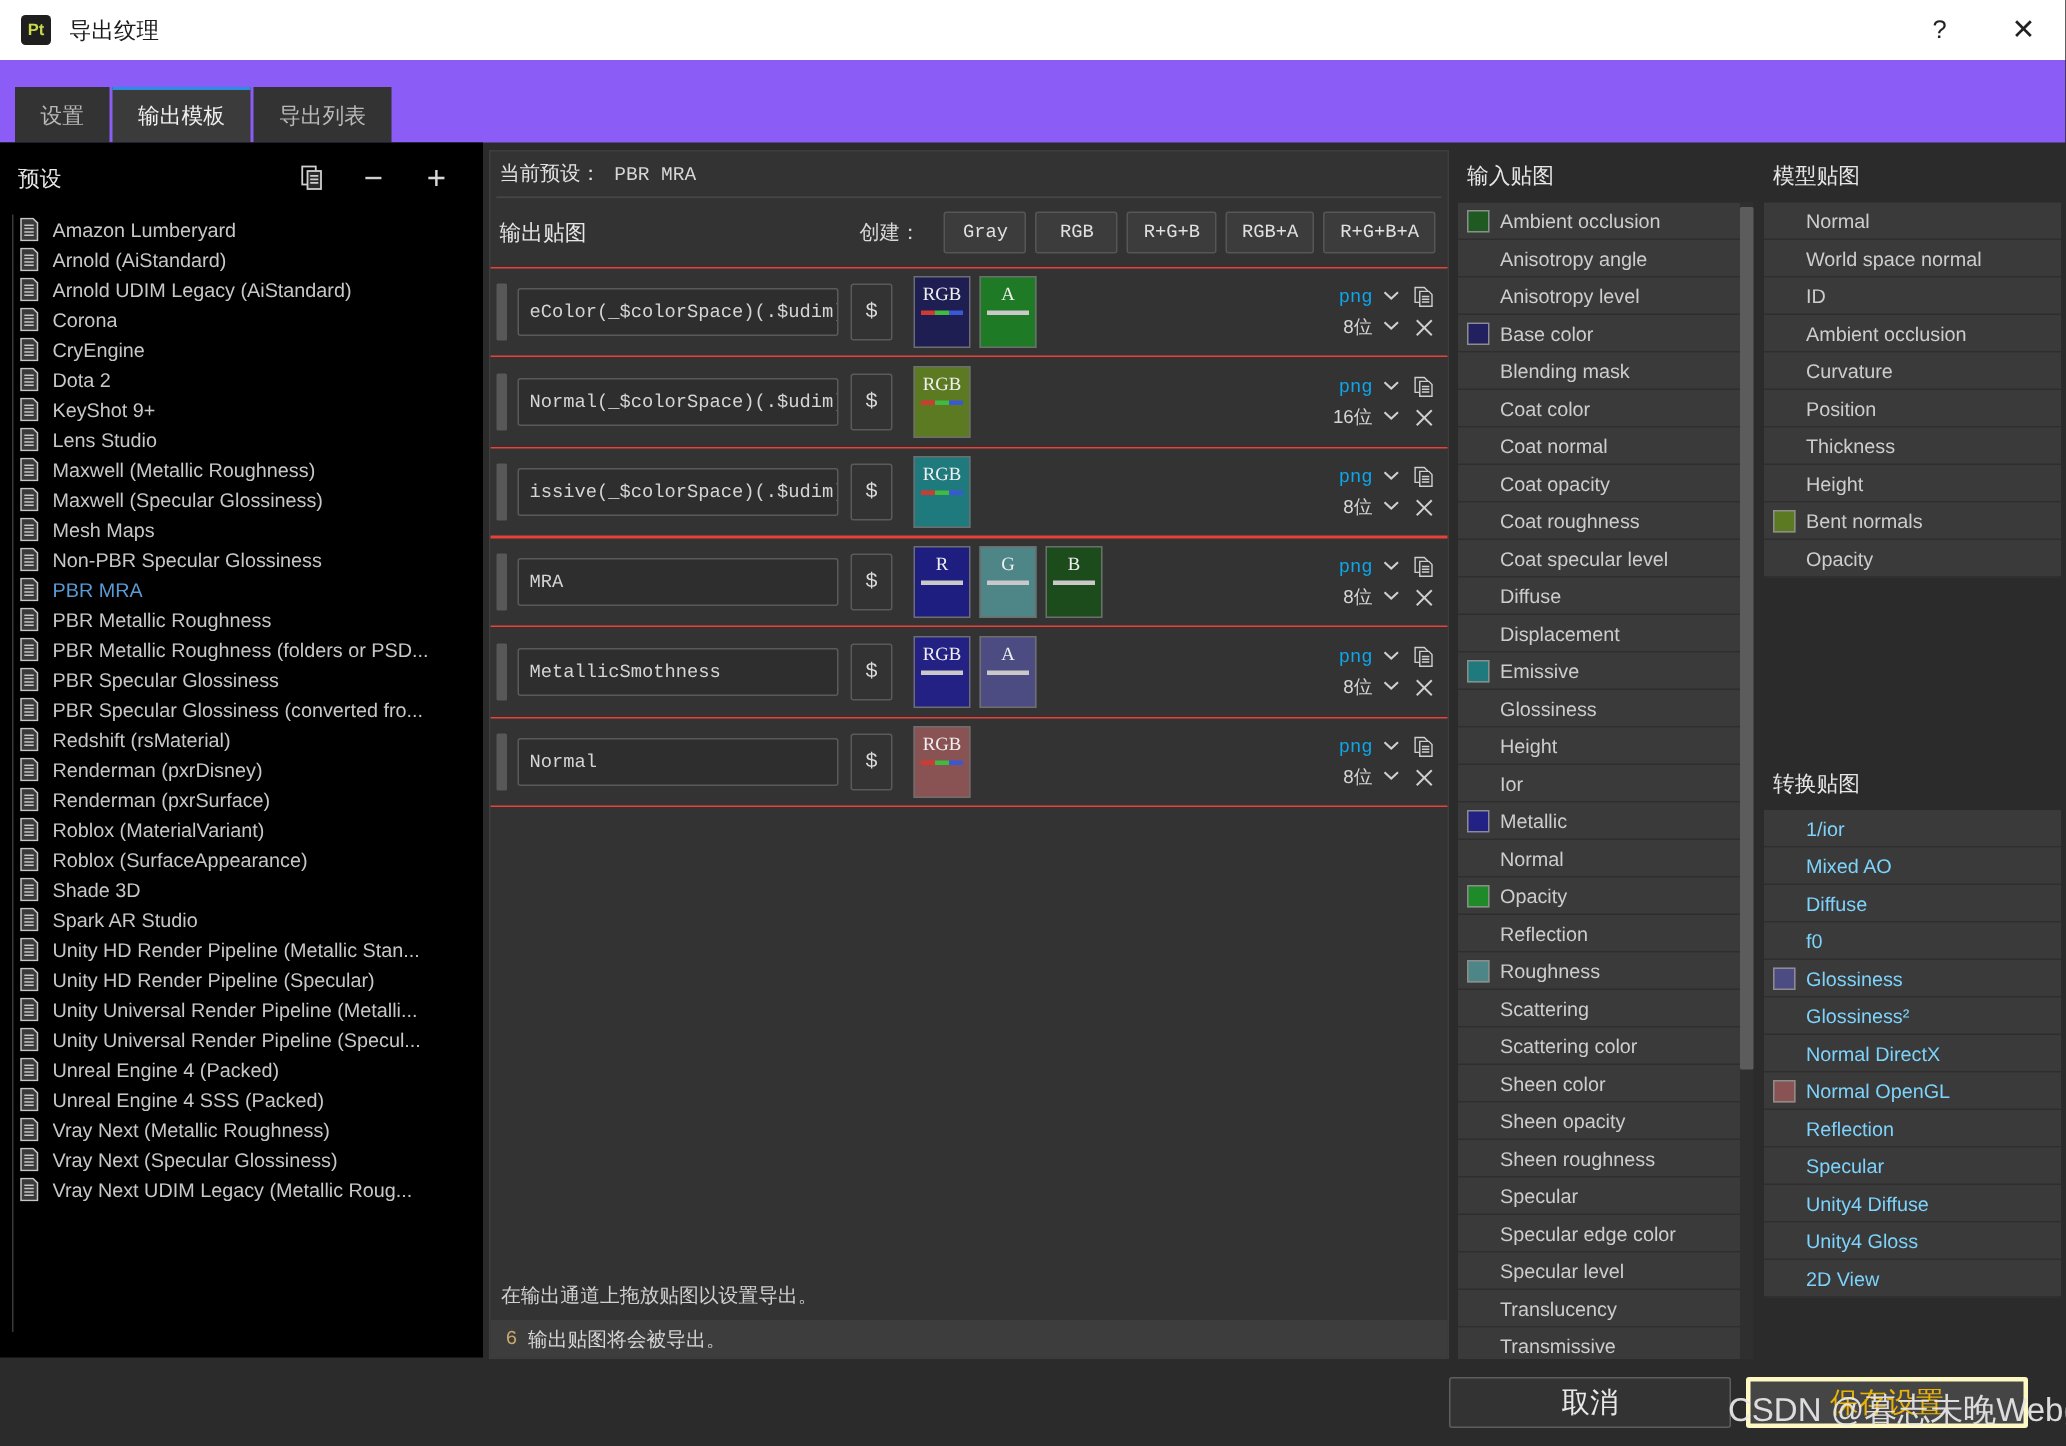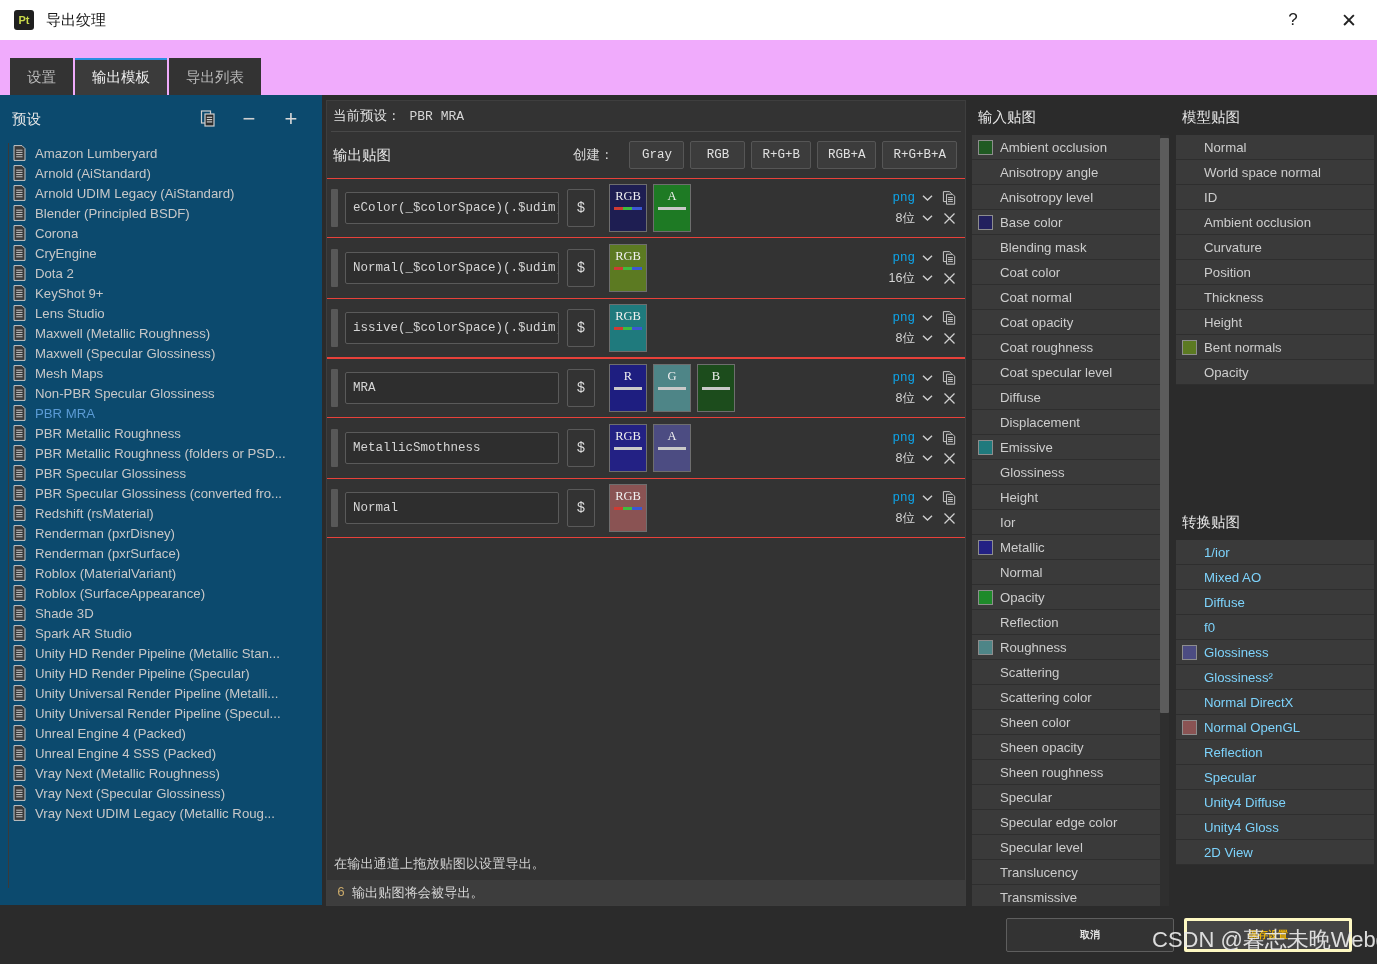--- a/index.html
+++ b/index.html
@@ -25,36 +25,36 @@
   .title-btns { margin-left:auto; display:flex; height:40px; }
   .title-btn {
     width:56px; height:40px; display:flex; align-items:center; justify-content:center;
     color:#222; font-size:17px;
   }
   .title-btn.close { font-size:19px; }
 
   
   .tabstrip {
     position:absolute; left:0; top:40px; width:1377px; height:55px;
-    background:#f0abfc; display:flex; align-items:flex-end; padding-left:10px;
+    background:#8b5cf6; display:flex; align-items:flex-end; padding-left:10px;
   }
   .tab {
     height:37px; padding:0 17px; display:flex; align-items:center;
     font-size:14.5px; color:#b9b9b9; background:#333333; margin-right:2px;
     border-top:2px solid transparent;
   }
   .tab.active { background:#3b3b3b; color:#f0f0f0; border-top:2px solid #2a8fe0; }
 
   
   .panel-title { font-size:14.5px; color:#e6e6e6; }
 
   
   .left-panel {
     position:absolute; left:0; top:95px; width:322px; height:810px;
-    background:#0c4a6e;
+    background:#000000;
   }
   .left-head {
     height:48px; display:flex; align-items:center; padding:0 18px 0 12px;
   }
   .left-head .spacer { flex:1; }
   .ic-btn { color:#cfcfcf; display:flex; align-items:center; justify-content:center; }
   .ic-copy { width:26px; height:26px; }
   .ic-minus { width:26px; height:26px; font-size:22px; margin-left:14px; color:#cfcfcf; }
   .ic-plus  { width:26px; height:26px; font-size:22px; margin-left:16px; color:#d8d8d8; }
 
@@ -162,22 +162,22 @@
   .right-panel { position:absolute; left:1176px; top:100px; width:198px; }
   .right-panel2 { position:absolute; left:1176px; top:505px; width:198px; }
   .right-panel .panel-title, .right-panel2 .panel-title { padding:8px 0 8px 6px; }
 
   
   .bottom {
     position:absolute; left:0; bottom:0; width:1377px; height:58px; background:#2b2b2b;
     display:flex; align-items:center; justify-content:flex-end; padding-right:25px; gap:10px;
   }
   .btn {
-    height:34px; width:168px; display:flex; align-items:center; justify-content:center;
-    font-size:10px; border-radius:2px;font-weight:bold;
+    height:34px; width:188px; display:flex; align-items:center; justify-content:center;
+    font-size:19px; border-radius:2px;
   }
   .btn.cancel { background:#333333; border:1px solid #5e5e5e; color:#e8e8e8; }
   .btn.save { background:#454545; border:3px solid #fef9c3; color:#eab308; }
 
   
   .watermark {
     position:absolute; left:1152px; top:925px; font-size:22px; color:#e9e9e9;
     white-space:nowrap; pointer-events:none; opacity:.93;
   }
 </style>
@@ -253,30 +253,20 @@
         <span class="preset-label">Arnold UDIM Legacy (AiStandard)</span>
       </div>
       <div class="preset-item">
         <span class="doc-icon"><svg width="13" height="16" viewBox="0 0 13 16" fill="none" stroke="#c6c6c6" stroke-width="1">
             <path d="M1 0.6 h8 l3 3 v11.8 h-11 z" fill="#3a3a3a"></path>
             <line x1="3.2" y1="5.2" x2="9.5" y2="5.2"></line>
             <line x1="3.2" y1="7.4" x2="9.5" y2="7.4"></line>
             <line x1="3.2" y1="9.6" x2="9.5" y2="9.6"></line>
             <line x1="3.2" y1="11.8" x2="9.5" y2="11.8"></line>
           </svg></span>
-        <span class="preset-label">Blender (Principled BSDF)</span>
-      </div>
-      <div class="preset-item">
-        <span class="doc-icon"><svg width="13" height="16" viewBox="0 0 13 16" fill="none" stroke="#c6c6c6" stroke-width="1">
-            <path d="M1 0.6 h8 l3 3 v11.8 h-11 z" fill="#3a3a3a"></path>
-            <line x1="3.2" y1="5.2" x2="9.5" y2="5.2"></line>
-            <line x1="3.2" y1="7.4" x2="9.5" y2="7.4"></line>
-            <line x1="3.2" y1="9.6" x2="9.5" y2="9.6"></line>
-            <line x1="3.2" y1="11.8" x2="9.5" y2="11.8"></line>
-          </svg></span>
         <span class="preset-label">Corona</span>
       </div>
       <div class="preset-item">
         <span class="doc-icon"><svg width="13" height="16" viewBox="0 0 13 16" fill="none" stroke="#c6c6c6" stroke-width="1">
             <path d="M1 0.6 h8 l3 3 v11.8 h-11 z" fill="#3a3a3a"></path>
             <line x1="3.2" y1="5.2" x2="9.5" y2="5.2"></line>
             <line x1="3.2" y1="7.4" x2="9.5" y2="7.4"></line>
             <line x1="3.2" y1="9.6" x2="9.5" y2="9.6"></line>
             <line x1="3.2" y1="11.8" x2="9.5" y2="11.8"></line>
           </svg></span>

